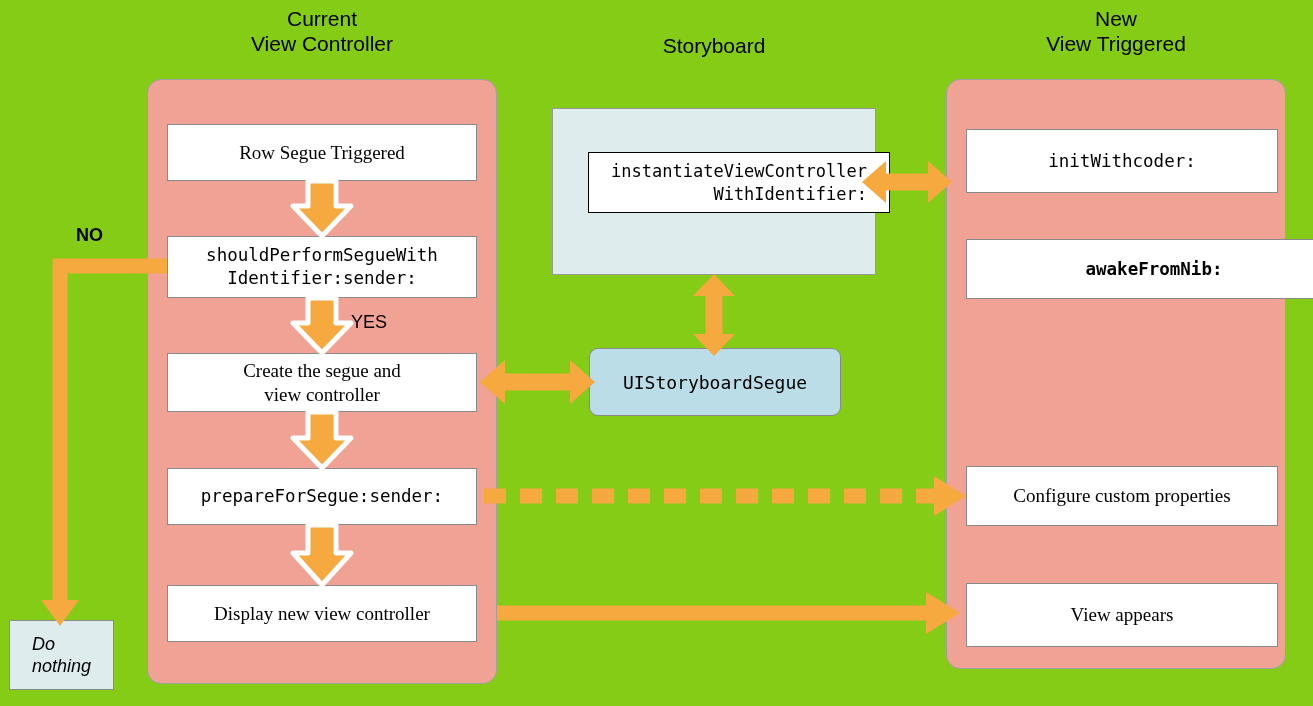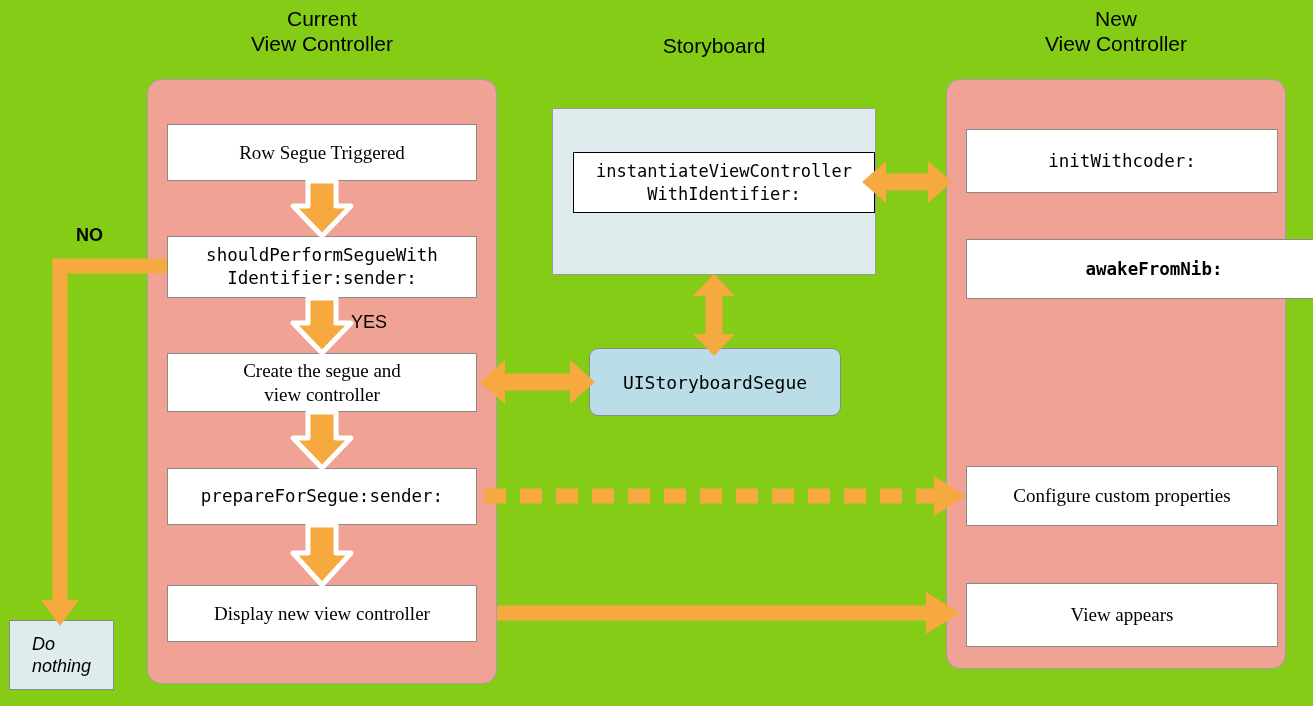--- a/index.html
+++ b/index.html
@@ -121,41 +121,41 @@
 <body>
 
 <div id="stage">
 
   <div class="col-title" style="left:147px; top:6px; width:350px;">Current
 View Controller</div>
 
   <div class="col-title" style="left:552px; top:33px; width:324px;">Storyboard</div>
 
   <div class="col-title" style="left:946px; top:6px; width:340px;">New
-View Controller</div>
+View Triggered</div>
 
   <div class="panel-salmon" style="left:147px; top:79px; width:350px; height:605px;"></div>
 
   <div class="panel-storyboard" style="left:552px; top:108px; width:324px; height:167px;"></div>
 
   <div class="panel-salmon" style="left:946px; top:79px; width:340px; height:590px;"></div>
 
   <div class="step-box" style="left:167px; top:124px; width:310px; height:57px;">Row Segue Triggered</div>
 
   <div class="step-box mono" style="left:167px; top:236px; width:310px; height:62px;">shouldPerformSegueWith
 Identifier:sender:</div>
 
   <div class="step-box" style="left:167px; top:353px; width:310px; height:59px;">Create the segue and
 view controller</div>
 
   <div class="step-box mono" style="left:167px; top:468px; width:310px; height:57px;">prepareForSegue:sender:</div>
 
   <div class="step-box" style="left:167px; top:585px; width:310px; height:57px;">Display new view controller</div>
 
-  <div class="step-box mono blackborder" style="left:573px; top:152px; width:302px; height:61px; font-size:17px;">instantiateViewController
+  <div class="step-box mono blackborder" style="left:588px; top:152px; width:302px; height:61px; font-size:17px;text-align:right;">instantiateViewController
 WithIdentifier:</div>
 
   <div class="pill-box" style="left:589px; top:348px; width:252px; height:68px;">UIStoryboardSegue</div>
 
   <div class="step-box mono" style="left:966px; top:129px; width:312px; height:64px;">initWithcoder:</div>
 
   <div class="step-box mono" style="left:966px; top:239px; width:376px; height:60px;font-weight:bold;">awakeFromNib:</div>
 
   <div class="step-box" style="left:966px; top:466px; width:312px; height:60px;">Configure custom properties</div>
 

